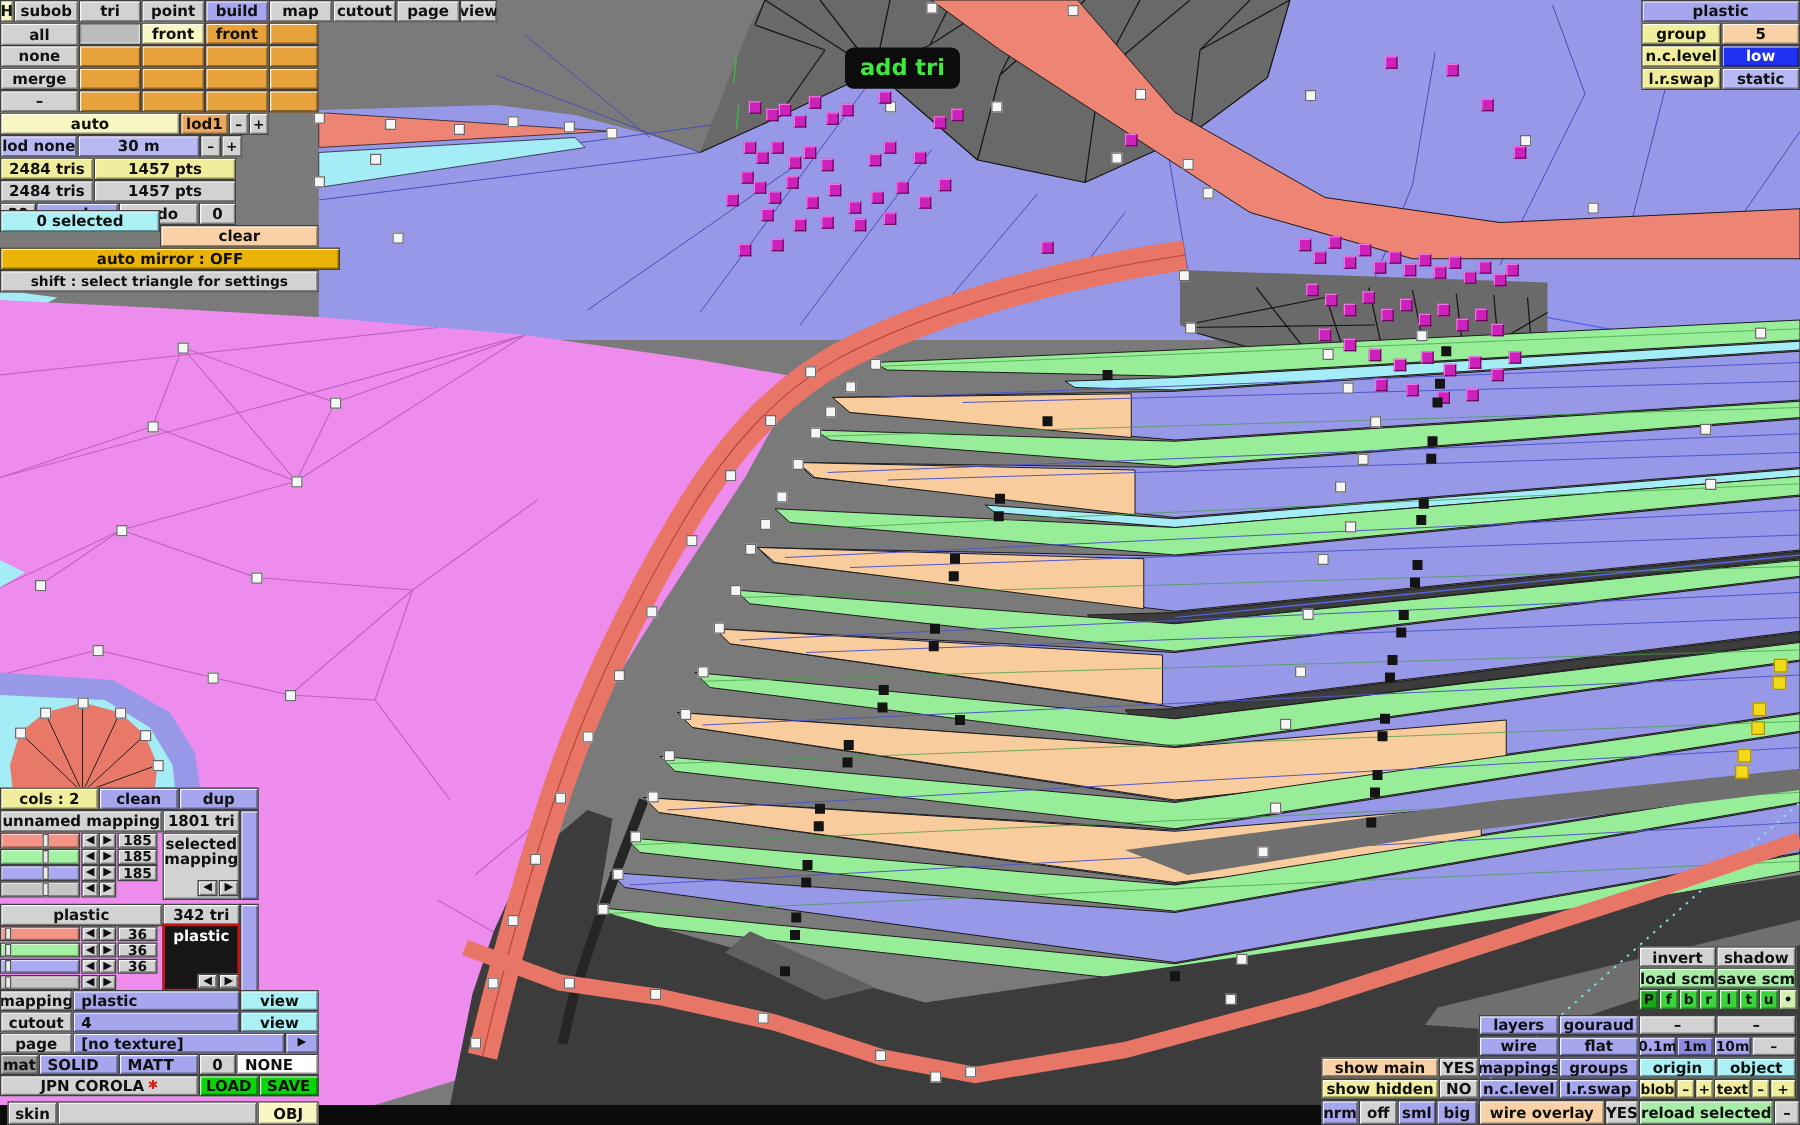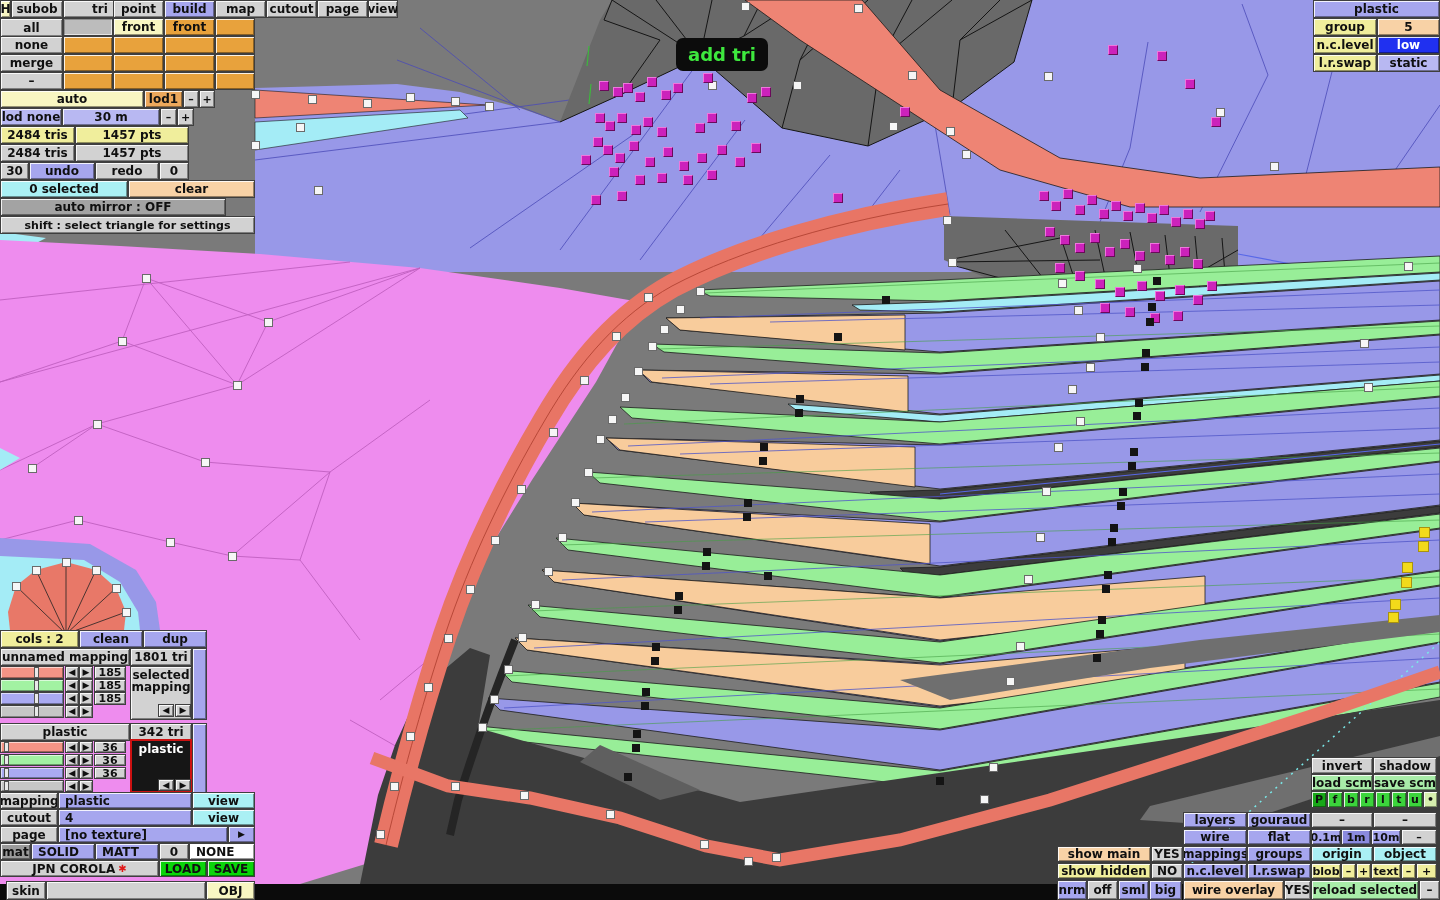--- a/index.html
+++ b/index.html
@@ -361,21 +361,21 @@
       <div class="vy" style="left: 1400.5px; top: 576.5px;"></div>
       <div class="vy" style="left: 1389.5px; top: 598.5px;"></div>
       <div class="vy" style="left: 1387.5px; top: 611.5px;"></div>
     </div>
 
   <div id="tooltip">add tri</div>
 
   <div>
     <div class="c pyel" style="left:0;top:0;width:11px;height:18px">H</div>
     <div class="c" style="left:11px;top:0;width:52px;height:18px">subob</div>
-    <div class="c" style="left:63px;top:0;width:74px;height:18px">tri</div>
+    <div class="c" style="left:63px;top:0;width:50px;height:18px">tri</div>
     <div class="c" style="left:113px;top:0;width:51px;height:18px">point</div>
     <div class="c peri" style="left:164px;top:0;width:51px;height:18px">build</div>
     <div class="c" style="left:215px;top:0;width:51px;height:18px">map</div>
     <div class="c" style="left:266px;top:0;width:51px;height:18px">cutout</div>
     <div class="c" style="left:317px;top:0;width:51px;height:18px">page</div>
     <div class="c" style="left:368px;top:0;width:30px;height:18px">view</div>
 
     <div class="c" style="left:0;top:18px;width:63px;height:19px">all</div>
     <div class="c gry2" style="left:63px;top:18px;width:50px;height:18px"></div>
     <div class="c pyel" style="left:113px;top:18px;width:51px;height:18px">front</div>
@@ -413,23 +413,23 @@
     <div class="c yel" style="left:0;top:126px;width:75px;height:18px">2484 tris</div>
     <div class="c yel" style="left:75px;top:126px;width:114px;height:18px">1457 pts</div>
     <div class="c" style="left:0;top:144px;width:75px;height:18px">2484 tris</div>
     <div class="c" style="left:75px;top:144px;width:114px;height:18px">1457 pts</div>
 
     <div class="c" style="left:0;top:162px;width:29px;height:18px">30</div>
     <div class="c peri" style="left:29px;top:162px;width:66px;height:18px">undo</div>
     <div class="c" style="left:95px;top:162px;width:64px;height:18px">redo</div>
     <div class="c" style="left:159px;top:162px;width:30px;height:18px">0</div>
 
-    <div class="c cyn" style="left:0;top:180px;width:128px;height:18px">0 selected</div>
+    <div class="c cyn" style="left:0;top:168px;width:128px;height:18px">0 selected</div>
     <div class="c pch" style="left:128px;top:180px;width:127px;height:18px">clear</div>
-    <div class="c org" style="left:0;top:198px;width:226px;height:18px;background:#a3a3a3">auto mirror : OFF</div>
+    <div class="c org" style="left:0;top:198px;width:272px;height:18px;background:#eab308">auto mirror : OFF</div>
     <div class="c sm" style="left:0;top:216px;width:255px;height:18px">shift : select triangle for settings</div>
   </div>
 
   <div>
     <div class="c peri" style="left:1313px;top:0;width:127px;height:18px">plastic</div>
     <div class="c yel" style="left:1313px;top:18px;width:64px;height:18px">group</div>
     <div class="c pch" style="left:1377px;top:18px;width:63px;height:18px">5</div>
     <div class="c yel" style="left:1313px;top:36px;width:64px;height:18px">n.c.level</div>
     <div class="c blue" style="left:1377px;top:36px;width:63px;height:18px">low</div>
     <div class="c yel" style="left:1313px;top:54px;width:64px;height:18px">l.r.swap</div>

